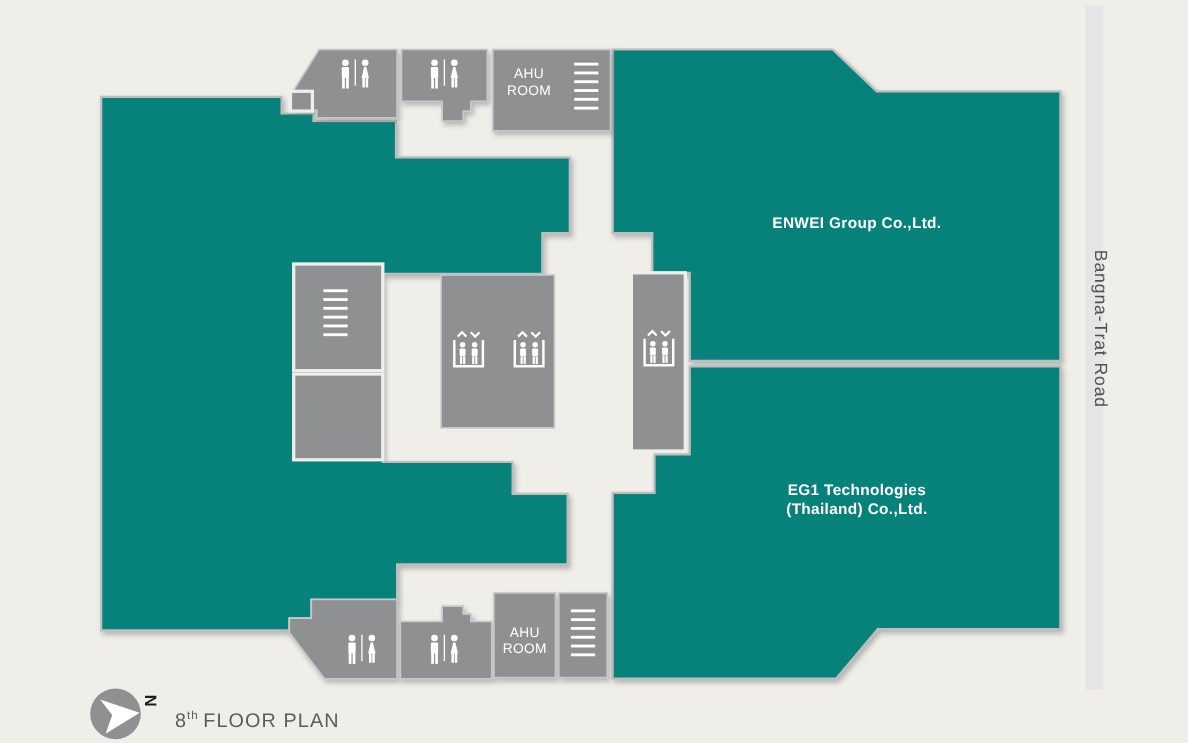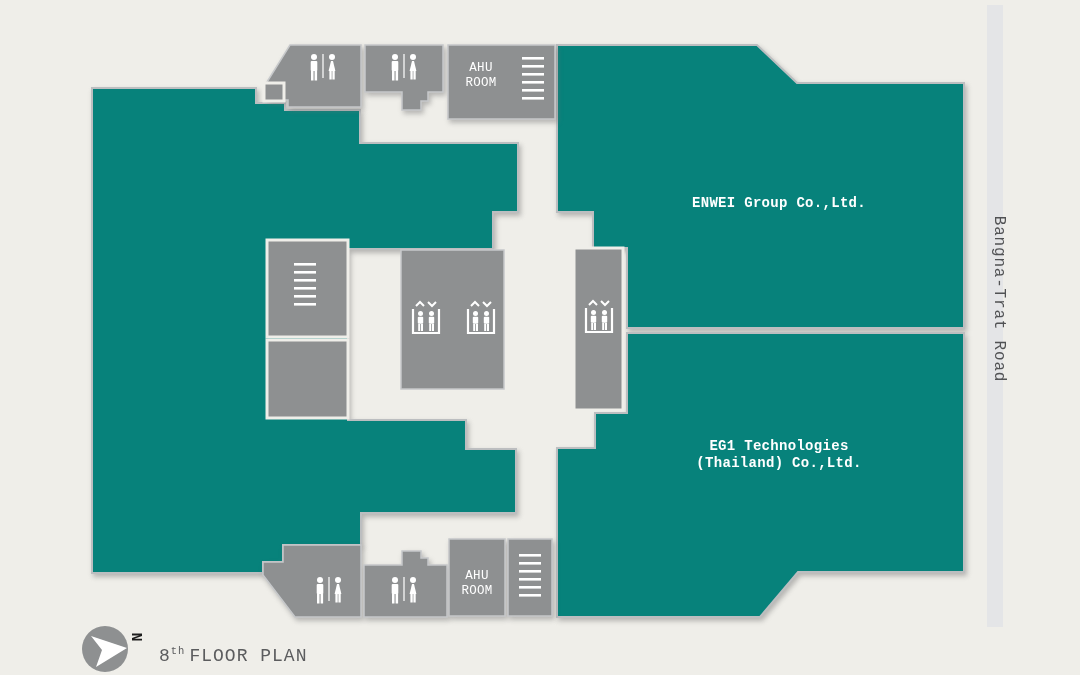--- a/index.html
+++ b/index.html
@@ -4,21 +4,21 @@
 <style>
   html, body {
     margin: 0;
     padding: 0;
     background: #EFEEE9;
     width: 1080px;
     height: 675px;
     overflow: hidden;
     font-family: "Liberation Sans", sans-serif;
   }
-  .stage { position: relative; width: 1080px; height: 549px; font-family: Liberation Mono, monospace; }
+  .stage { position: relative; width: 1080px; height: 549px; }
   svg { display: block; }
 
   .teal {
     fill: #07827B;
     stroke: #BCBEC0;
     stroke-width: 2;
     stroke-linejoin: miter;
   }
   .shadow { filter: drop-shadow(2px 3px 2.5px rgba(110,110,110,0.45)); }
   .room {

